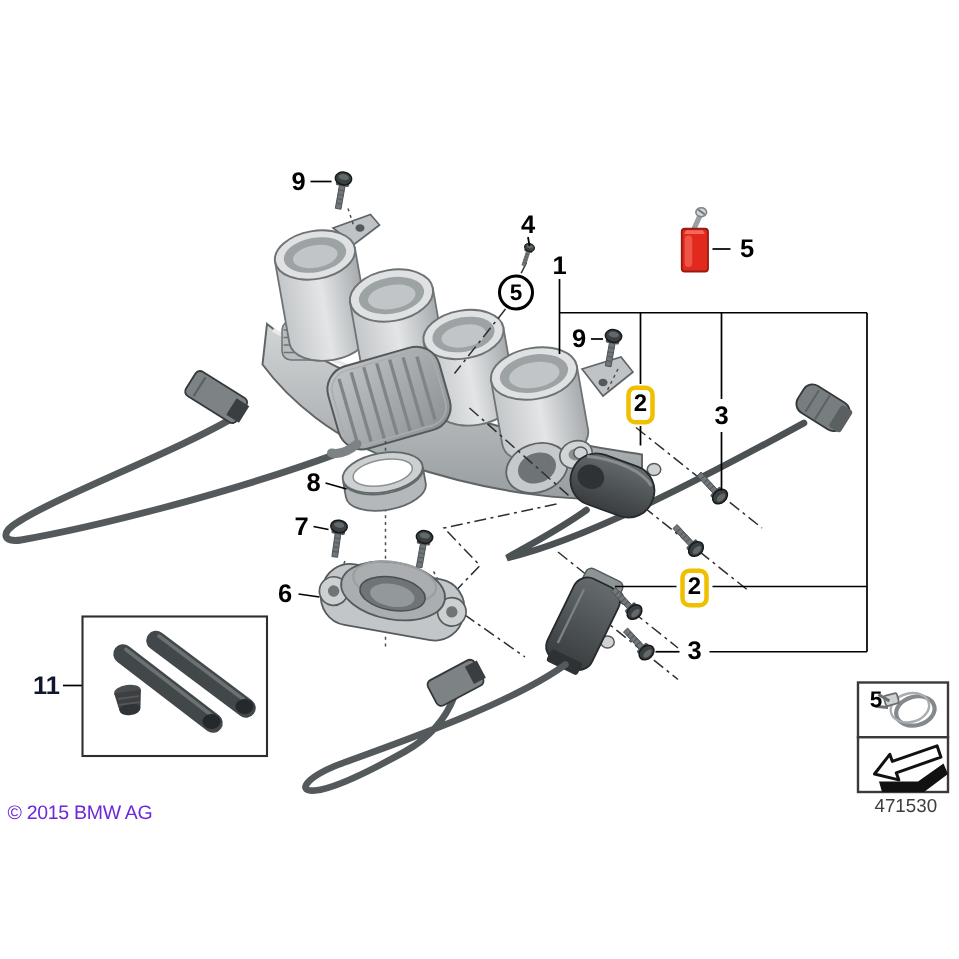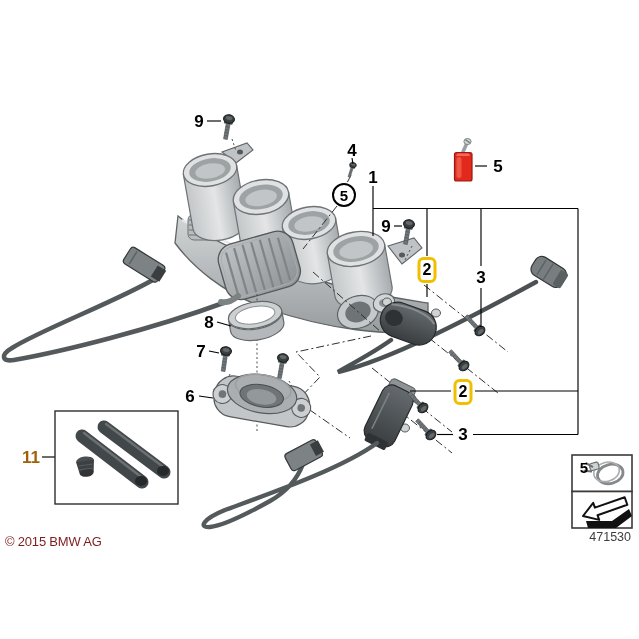--- a/index.html
+++ b/index.html
@@ -16,24 +16,24 @@
   .callout--circle{
     width:20px;height:20px;border:2.3px solid #000;border-radius:50%;
     background:#fff;display:flex;align-items:center;justify-content:center;
     font-size:15px;
   }
   .callout--hl{
     width:13px;height:20px;border:3.6px solid #F0C000;border-radius:6px;
     background:#fff;display:flex;align-items:center;justify-content:center;
     font-size:16px;
   }
-  .callout--muted{color:#a16207;}
+  .callout--muted{color:#0f172a;}
   .legend-num{position:absolute;transform:translate(-50%,-50%);font-weight:bold;font-size:15px;color:#000;}
-  .copyright{position:absolute;left:5px;top:534px;font-size:13px;color:#7f1d1d;letter-spacing:-0.2px;}
-  .part-number{position:absolute;left:583px;top:530px;width:48px;text-align:right;font-size:12.5px;color:#3d3d3d;}
+  .copyright{position:absolute;left:5px;top:534px;font-size:13px;color:#6d28d9;letter-spacing:-0.2px;}
+  .part-number{position:absolute;left:583px;top:530px;width:48px;text-align:left;font-size:12.5px;color:#3d3d3d;}
 </style>
 </head>
 <body>
 
 <div class="stage">
 
 <svg class="art" width="639" height="639" viewBox="0 0 639 639">
   <defs>
     <linearGradient id="gStack" x1="0" y1="0" x2="1" y2="0">
       <stop offset="0" stop-color="#c4c7c9"></stop>

